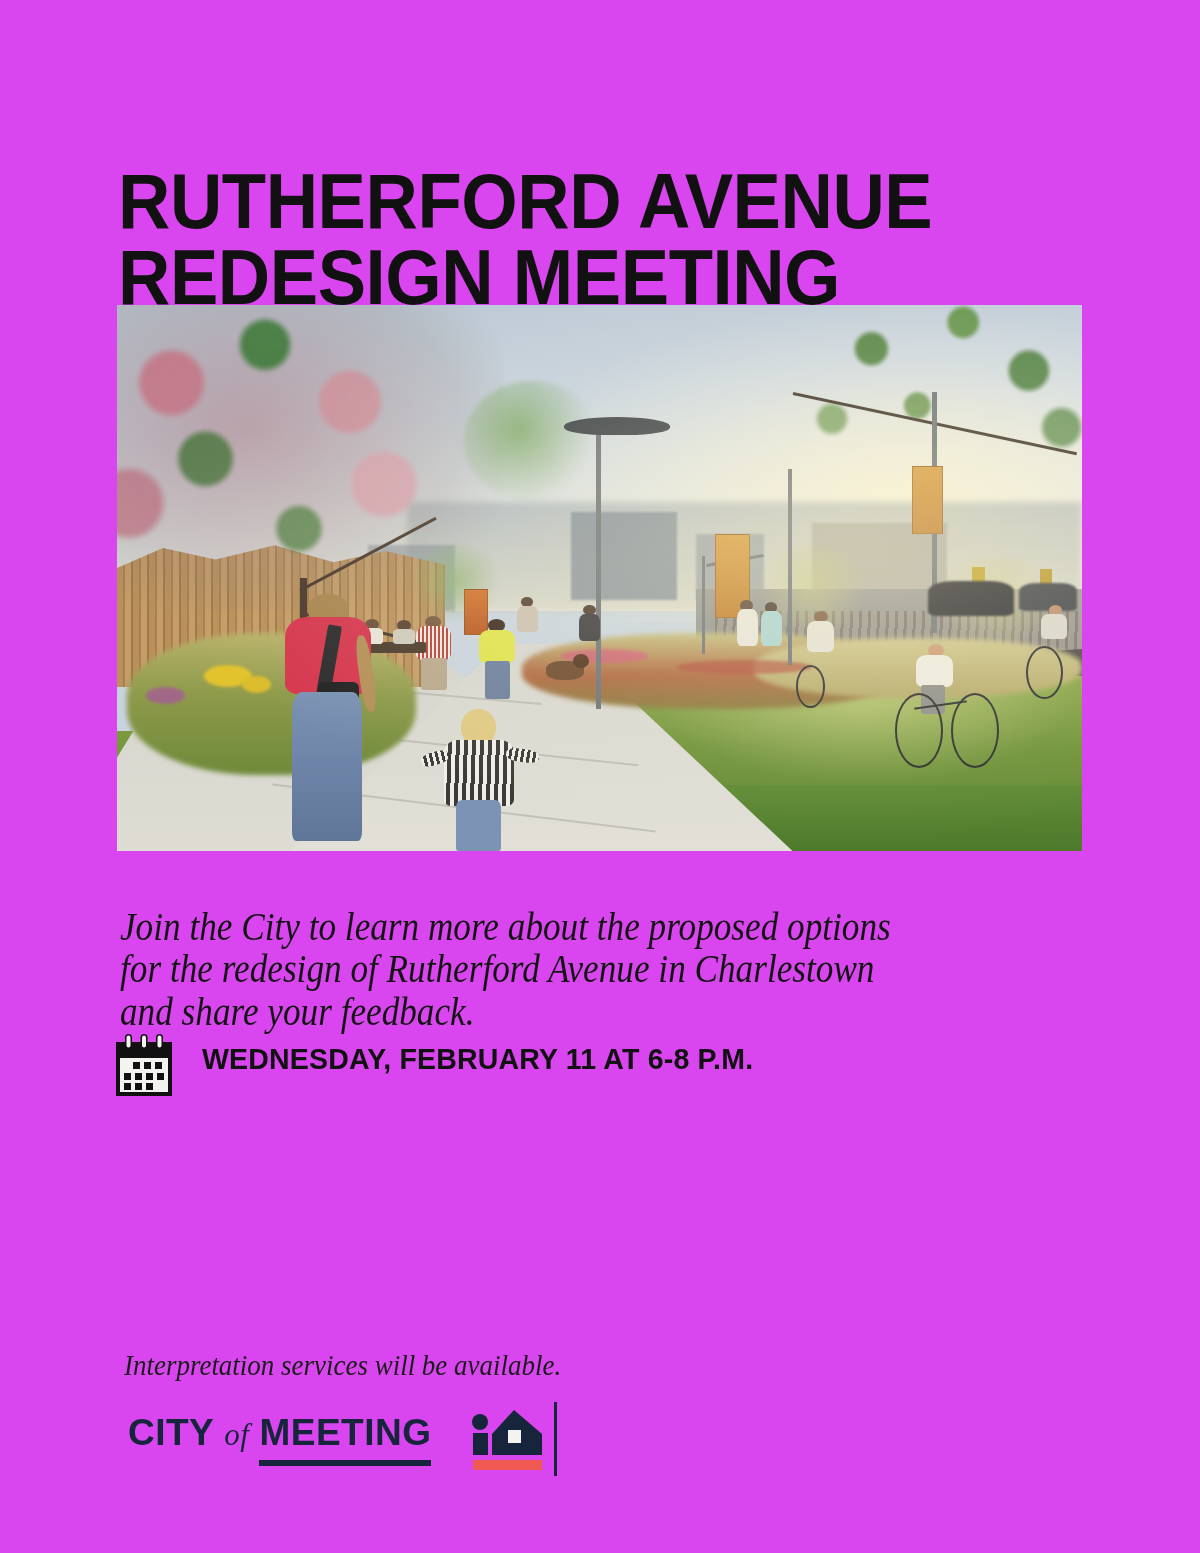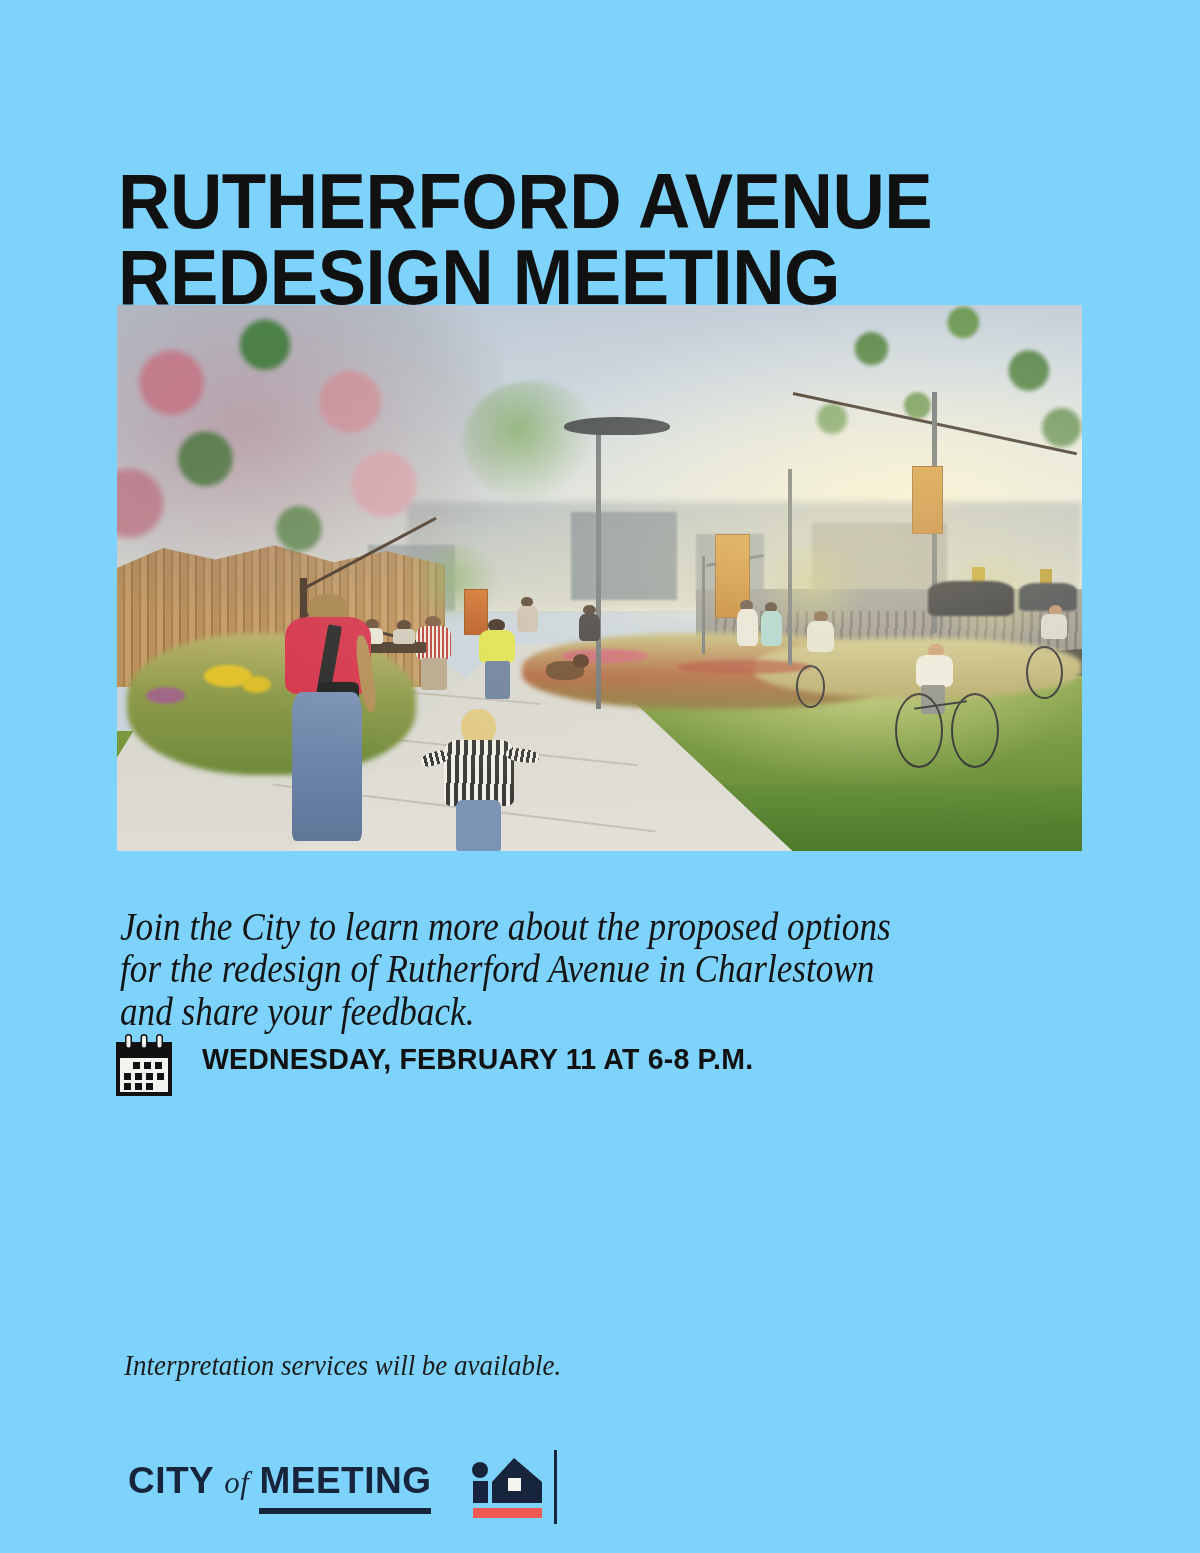--- a/index.html
+++ b/index.html
@@ -10,21 +10,21 @@
     width: 1200px;
     height: 1553px;
     background: #f4f3f0;
     font-family: "Liberation Sans", sans-serif;
     overflow: hidden;
     position: relative;
   }
   .poster {
     position: absolute;
     inset: 0;
-    background: #7dd3fc;
+    background: #d946ef;
   }
 
   
   .title {
     position: absolute;
     left: 118px;
     top: 112px;
     width: 960px;
     font-family: "Liberation Sans", sans-serif;
     font-weight: 700;
@@ -314,21 +314,21 @@
     font-size: 29px;
     color: #1b1b1b;
     transform: scaleX(0.93);
     transform-origin: left top;
   }
 
   
   .footer {
     position: absolute;
     left: 0;
-    top: 1440px;
+    top: 1392px;
     width: 996px;
     height: 110px;
   }
   .logo-city {
     position: absolute;
     left: 128px;
     top: 20px;
     font-family: "Liberation Sans", sans-serif;
     font-weight: 700;
     font-size: 37px;

